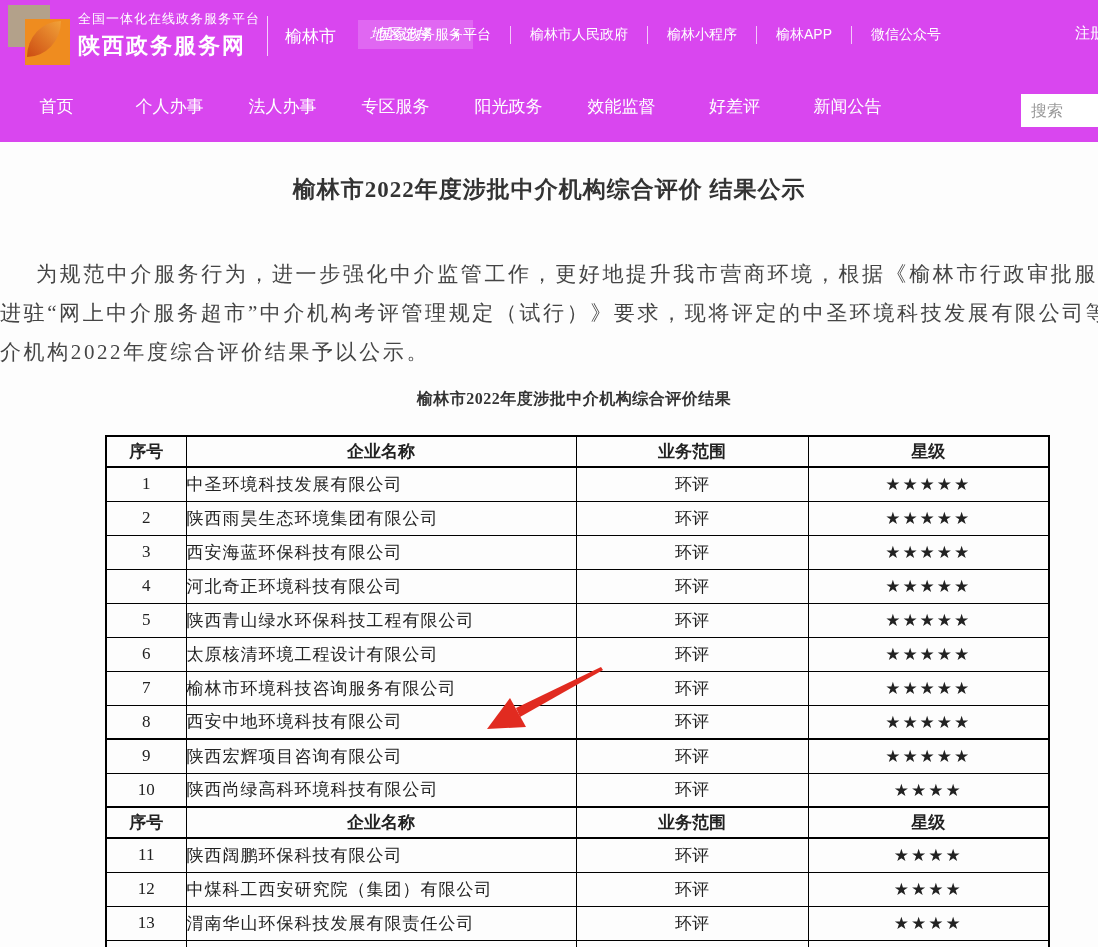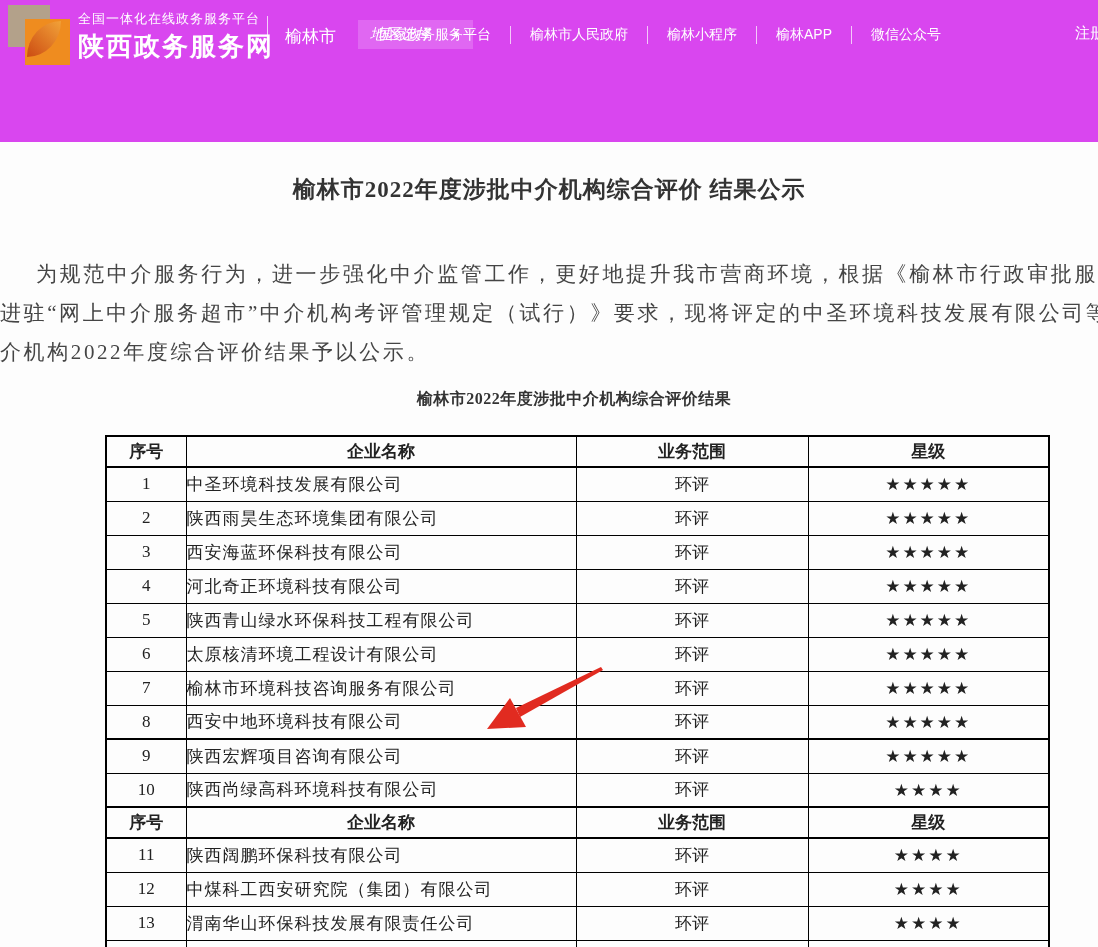--- a/index.html
+++ b/index.html
@@ -9,21 +9,21 @@
   
   .site-header { background:#d946ef; width:1098px; height:142px; position:relative; color:#fff; }
   .topbar { height:70px; position:relative; }
   .logo-box { position:absolute; left:8px; top:5px; width:62px; height:60px; }
   .logo-sq-tan { position:absolute; left:0; top:0; width:42px; height:42px; background:#b3a18a; }
   .logo-sq-orange { position:absolute; left:17px; top:14px; width:45px; height:46px; background:#ef8c1f; }
   .logo-leaf { position:absolute; left:19px; top:16px; width:34px; height:36px;
                background:linear-gradient(45deg,#cc4b12,#f2a238); border-radius:100% 0 100% 0; }
   .brand { position:absolute; left:78px; top:9px; }
   .brand-small { font-size:13px; letter-spacing:1px; line-height:20px; }
-  .brand-big { font-size:26px; font-weight:bold; letter-spacing:2px; line-height:34px; }
+  .brand-big { font-size:22px; font-weight:bold; letter-spacing:2px; line-height:34px; }
   .brand-divider { position:absolute; left:267px; top:16px; width:1px; height:40px; background:rgba(255,255,255,.75); }
   .city-name { position:absolute; left:285px; top:25px; font-size:17px; }
   .region-btn { position:absolute; left:358px; top:20px; height:29px; padding:0 12px;
                 background:rgba(255,255,255,.18); border:none; color:#fff; font-size:15px;
                 display:flex; align-items:center; gap:22px; cursor:pointer;font-style:italic; }
   .caret { font-size:9px; }
   .top-links { position:absolute; right:138px; top:0; height:70px; display:flex; align-items:center; }
   .top-links a { color:#fff; text-decoration:none; font-size:14px; padding:0 19px; white-space:nowrap; }
   .top-links a + a { border-left:1px solid rgba(255,255,255,.7); }
   .register-link { position:absolute; left:1075px; top:24px; font-size:15px; color:#fff;
@@ -94,20 +94,33 @@
     </button>
     <nav class="top-links">
       <a href="#">国家政务服务平台</a>
       <a href="#">榆林市人民政府</a>
       <a href="#">榆林小程序</a>
       <a href="#">榆林APP</a>
       <a href="#">微信公众号</a>
     </nav>
     <a href="#" class="register-link">注册</a>
   </div>
+  <div class="navbar">
+    <ul>
+      <li>首页</li>
+      <li>个人办事</li>
+      <li>法人办事</li>
+      <li>专区服务</li>
+      <li>阳光政务</li>
+      <li>效能监督</li>
+      <li>好差评</li>
+      <li>新闻公告</li>
+    </ul>
+    <input class="search-box" placeholder="搜索" style="">
+  </div>
 </header>
 
 <main class="doc">
   <h1 class="doc-title">榆林市2022年度涉批中介机构综合评价 结果公示</h1>
 
   <div class="doc-paragraph">
     <div class="line indent">为规范中介服务行为，进一步强化中介监管工作，更好地提升我市营商环境，根据《榆林市行政审批服务局关</div>
     <div class="line">进驻“网上中介服务超市”中介机构考评管理规定（试行）》要求，现将评定的中圣环境科技发展有限公司等44家</div>
     <div class="line">介机构2022年度综合评价结果予以公示。</div>
   </div>

